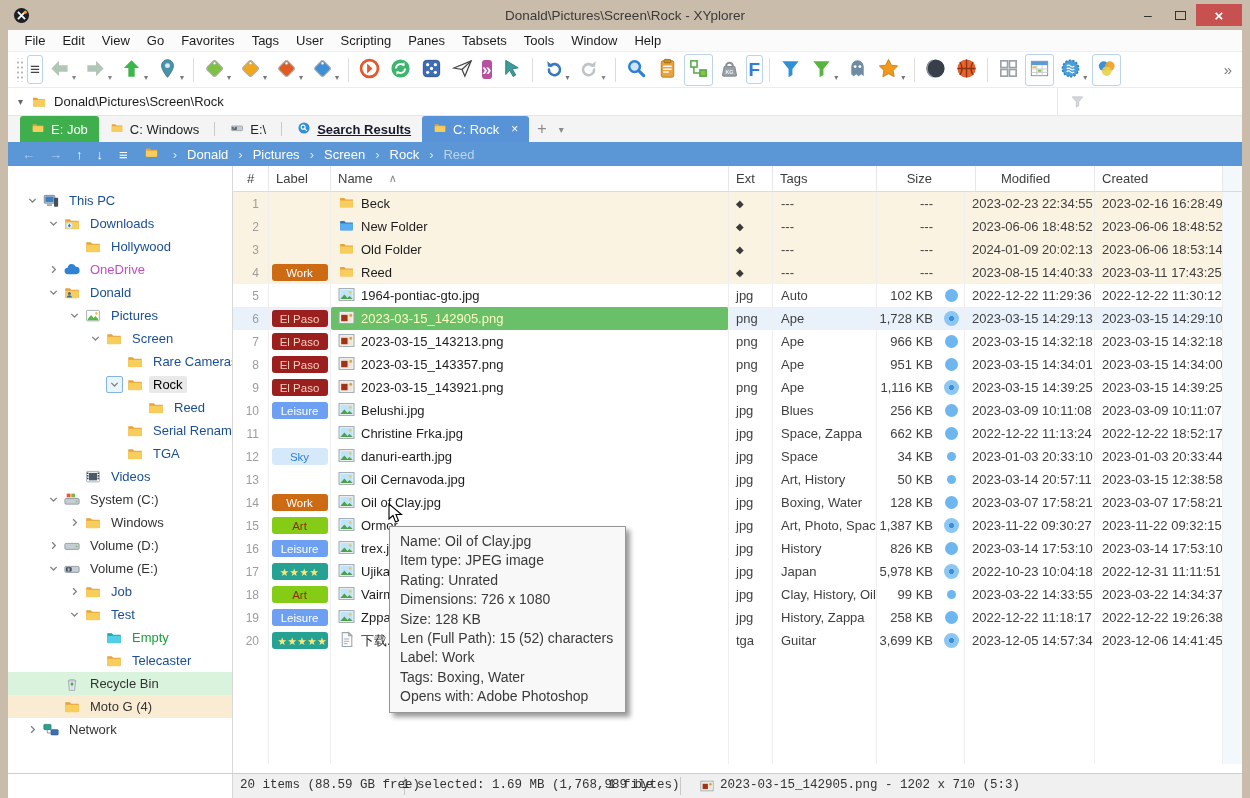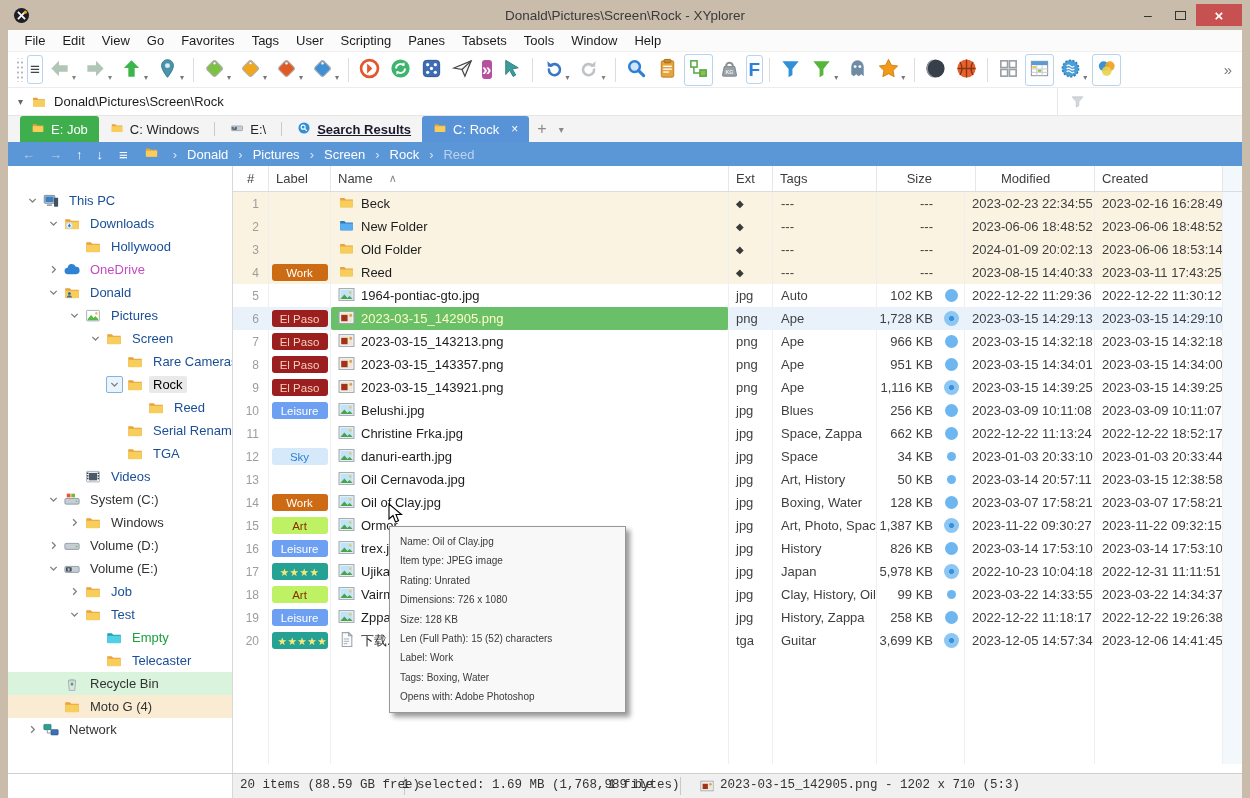--- a/index.html
+++ b/index.html
@@ -104,21 +104,21 @@
   .lrow.sel .c-pad { background:#f3f8fd; }
   .lrow.sel .c-name { background:#6abf69; color:#feffc2; border-radius:2px; }
   .dash { color:#8a8a8a; }
   .diamond { color:#3a3a3a; font-size:10px; }
 
   .badge { min-width:56px; padding:1.5px 6px; border-radius:3px; font-size:11.5px; text-align:center; line-height:14px; white-space:nowrap; }
   .badge.work { background:#cd6a14; color:#fff; }
   .badge.elpaso { background:#9b1f1f; color:#f6d0bd; }
   .badge.leisure { background:#6d9ff2; color:#fff; }
   .badge.sky { background:#d6e9fa; color:#2f7fd6; }
-  .badge.art { background:#bef264; color:#8b2e00; }
+  .badge.art { background:#84cc16; color:#8b2e00; }
   .badge.stars { background:#26a295; color:#f7e87b; font-size:10.5px; letter-spacing:.5px; }
 
   .circ { border-radius:50%; background:#6db6f0; }
   .circ.s { width:9px; height:9px; }
   .circ.m { width:13px; height:13px; }
   .circ.l { width:15px; height:15px; background:radial-gradient(circle at 50% 50%, #3d8fd8 0 2.3px, #8cc6f2 2.4px); }
 
   .lfill > div { border-right:1px solid #efefef; height:112px; }
   .lfill .f-size { border-right:none; }
   .lfill .f-pad { border-right:none; background:#f3f8fd; }
@@ -126,21 +126,21 @@
   
   .statusbar { height:25px; background:#f0f0f0; border-top:1px solid #cfcfcf; position:relative; font-size:12.5px; color:#333; }
   .sb-left { position:absolute; left:0; top:0; bottom:0; width:225px; background:#fff; border-right:1px solid #d8d8d8; }
   .sb-text { position:absolute; top:4px; white-space:nowrap;font-family:Liberation Mono, monospace; }
   .sb-div { position:absolute; top:3px; bottom:3px; width:1px; background:#c8c8c8; }
   .sb-icon { position:absolute; top:5px; width:14px; height:14px; }
   .sb-icon svg { width:14px; height:14px; }
 
   
   .tooltip { position:absolute; left:389px; top:526px; width:237px; background:#f8f8f8; border:1px solid #979797; box-shadow:4px 4px 5px rgba(0,0,0,.4); padding:5px 10px; z-index:50; }
-  .tooltip div { font-size:10px; line-height:19.4px; color:#3a3a3a; white-space:nowrap; }
+  .tooltip div { font-size:14px; line-height:19.4px; color:#3a3a3a; white-space:nowrap; }
 
   .cursor { position:absolute; left:386px; top:503px; z-index:60; width:20px; height:22px; }
 </style>
 </head>
 <body>
 
 <div class="window">
 
   <div class="titlebar">
     <span class="tb-logo"><svg viewBox="0 0 24 24">

